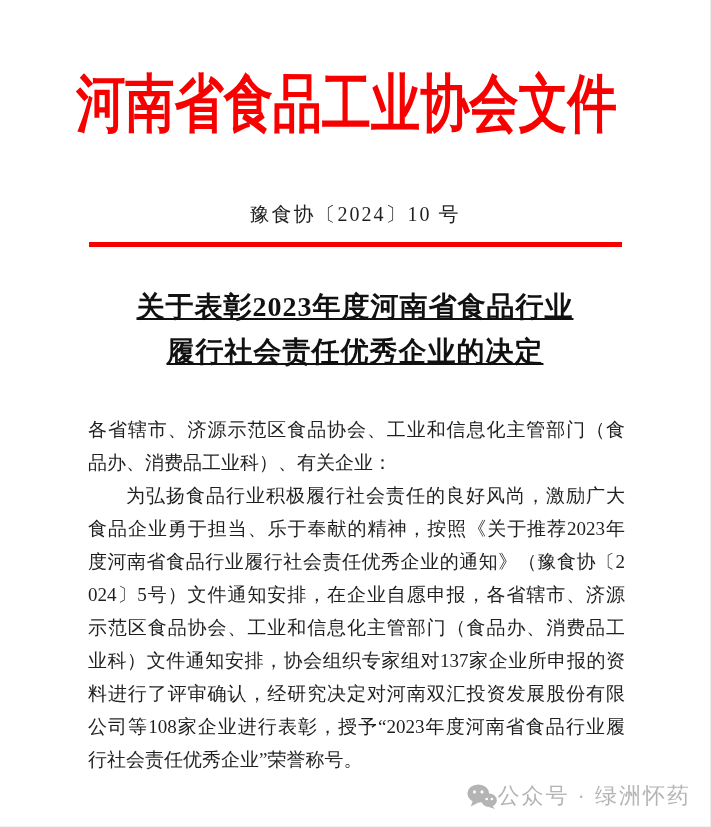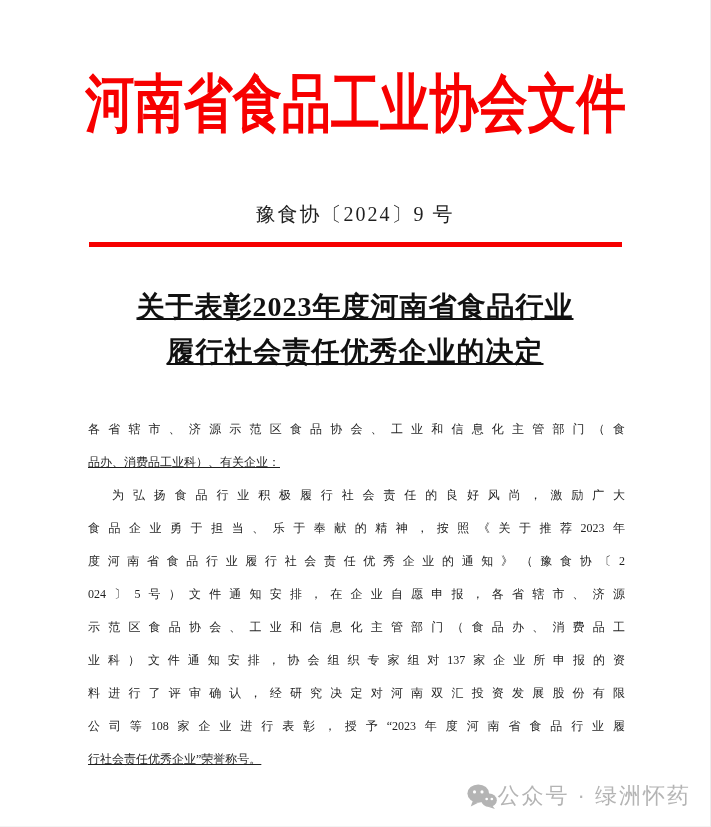--- a/index.html
+++ b/index.html
@@ -18,21 +18,21 @@
     border-bottom: 1px solid #f3f3f3;
     box-sizing: border-box;
   }
   
   .red-header {
     position: absolute;
     top: 68px;
     left: 0;
     width: 100%;
     margin: 0;
-    text-align: center;
+    text-align: left;
     white-space: nowrap;
     line-height: 72px;
   }
   .red-header .scale {
     display: inline-block;
     font-size: 63px;
     font-weight: 700;
     color: var(--header_red, #f70000);
     transform: scaleX(0.78);
     transform-origin: center;
@@ -71,33 +71,32 @@
     line-height: 45px;
     color: var(--title_black, #111111);
     text-decoration: underline;
   }
   
   .doc-body {
     position: absolute;
     top: 413px;
     left: 88px;
     width: 537px;
-    font-size: 12px;
+    font-size: 19px;
     line-height: 33px;
     color: var(--body_black, #1f1f1f);
   }
   .pline {
     margin: 0;
     text-align: justify;
     text-align-last: justify;
   }
   .pline.plain {
     text-align: center;
     text-align-last: left;
-    text-decoration: underline;
   }
   .pline.indent {
     text-indent: 2em;
   }
   
   .watermark {
     position: absolute;
     top: 781px;
     right: 19px;
     display: flex;
@@ -112,21 +111,21 @@
     display: block;
   }
 </style>
 </head>
 <body>
 
 <div class="page">
 
   <h1 class="red-header"><span class="scale">河南省食品工业协会文件</span></h1>
 
-  <div class="doc-number">豫食协〔2024〕9 号</div>
+  <div class="doc-number">豫食协〔2024〕10 号</div>
 
   <div class="red-rule"></div>
 
   <div class="doc-title">
     <div>关于表彰2023年度河南省食品行业</div>
     <div>履行社会责任优秀企业的决定</div>
   </div>
 
   <div class="doc-body">
     <p class="pline">各省辖市、济源示范区食品协会、工业和信息化主管部门（食</p>

